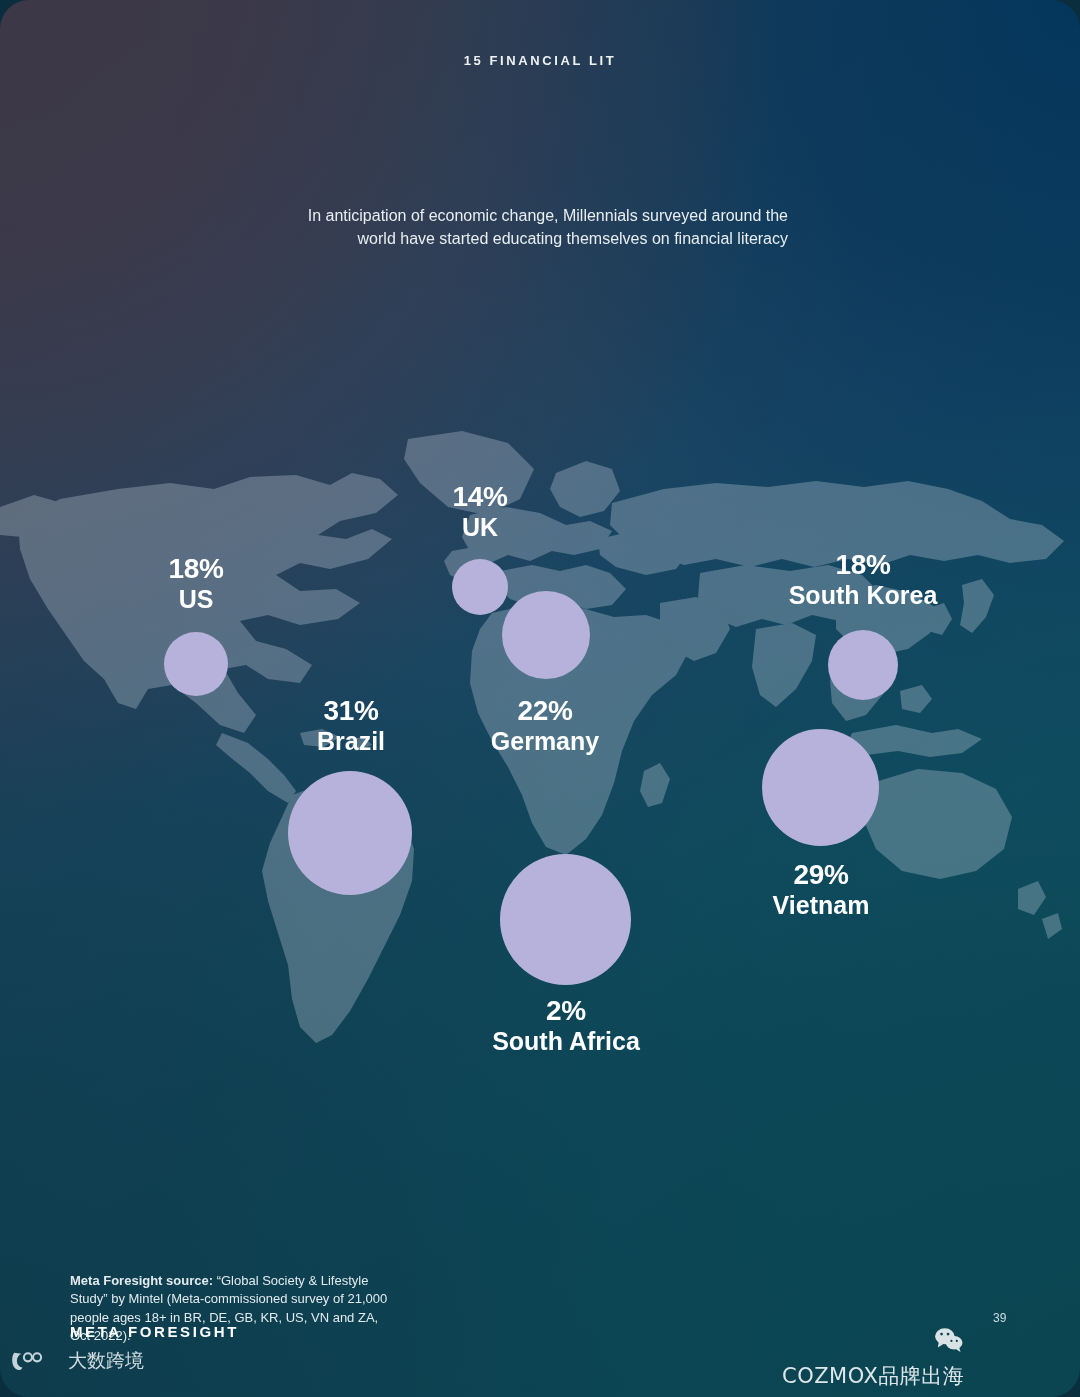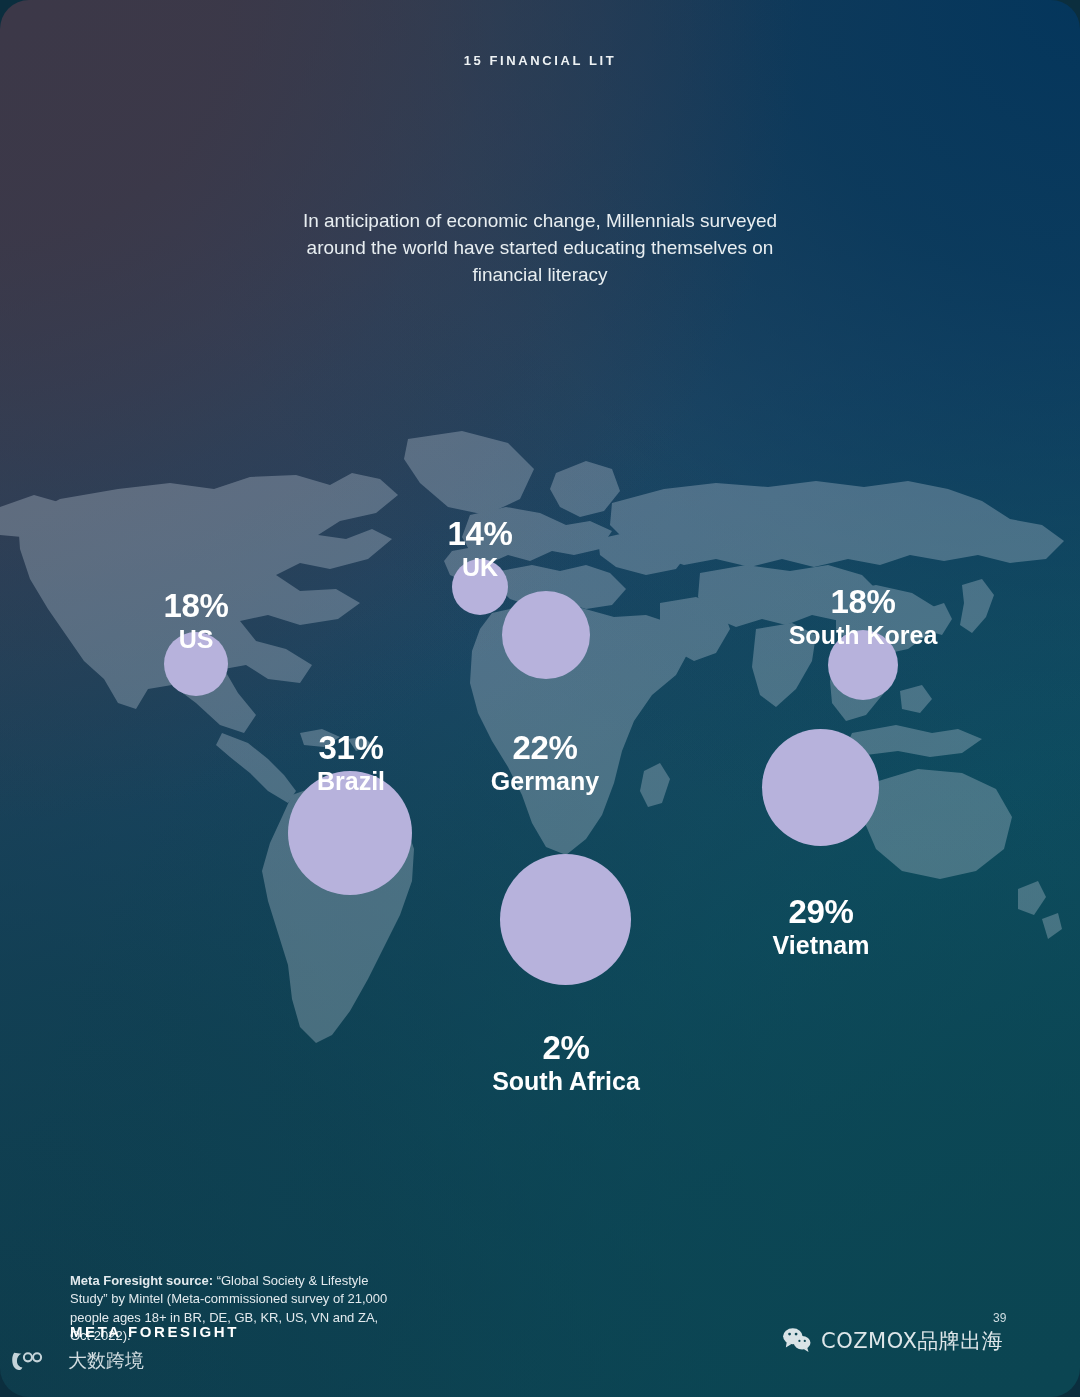--- a/index.html
+++ b/index.html
@@ -44,48 +44,47 @@
     text-align:center;
     font-size:57px; font-weight:400;
     letter-spacing:-0.8px;
     line-height:1.12;
     color:#ffffff;
   }
   .subhead{
     position:absolute; left:50%; top:189px;
     transform:translateX(-50%);
     width:496px;
-    text-align:center;
-    font-size:19px;
+    text-align:right;
+    font-size:16px;
     line-height:1.42;
     color:#e8eef1;
   }
 
   
   .markers{position:absolute; left:0; top:0; width:1080px; height:1397px;}
   .marker{position:absolute;}
   .bubble{
     position:absolute;
     border-radius:50%;
     background:#b7b2dc;
   }
   .m-label{
     position:absolute;
     text-align:center;
     white-space:nowrap;
     transform:translateX(-50%);
   }
   .m-value{
     display:block;
-    font-size:33px;
+    font-size:28px;
     font-weight:bold;
     line-height:1.08;
     letter-spacing:-0.3px;
     color:#ffffff;
-    margin-top:34px;
   }
   .m-name{
     display:block;
     font-size:25px;
     font-weight:bold;
     line-height:1.25;
     color:#ffffff;
   }
 
   
@@ -105,22 +104,23 @@
   }
   .page-num{
     position:absolute; left:993px; top:1311px;
     font-size:12px;
     color:#cfdde2;
   }
 
   
   .wm-right{
     position:absolute; left:782px; top:1327px;
-    display:flex; align-items:flex-start; gap:9px;
+    display:flex; align-items:flex-end; gap:9px;
     opacity:0.93;
+    flex-direction:column;
   }
   .wm-right .wx{width:30px;height:26px;display:block;}
   .wm-right .wtxt{
     font-size:21px;
     letter-spacing:0.5px;
     color:#eef3f5;
     font-family:"DejaVu Sans","Liberation Sans",sans-serif;
   }
   .wm-left{
     position:absolute; left:10px; top:1348px;

